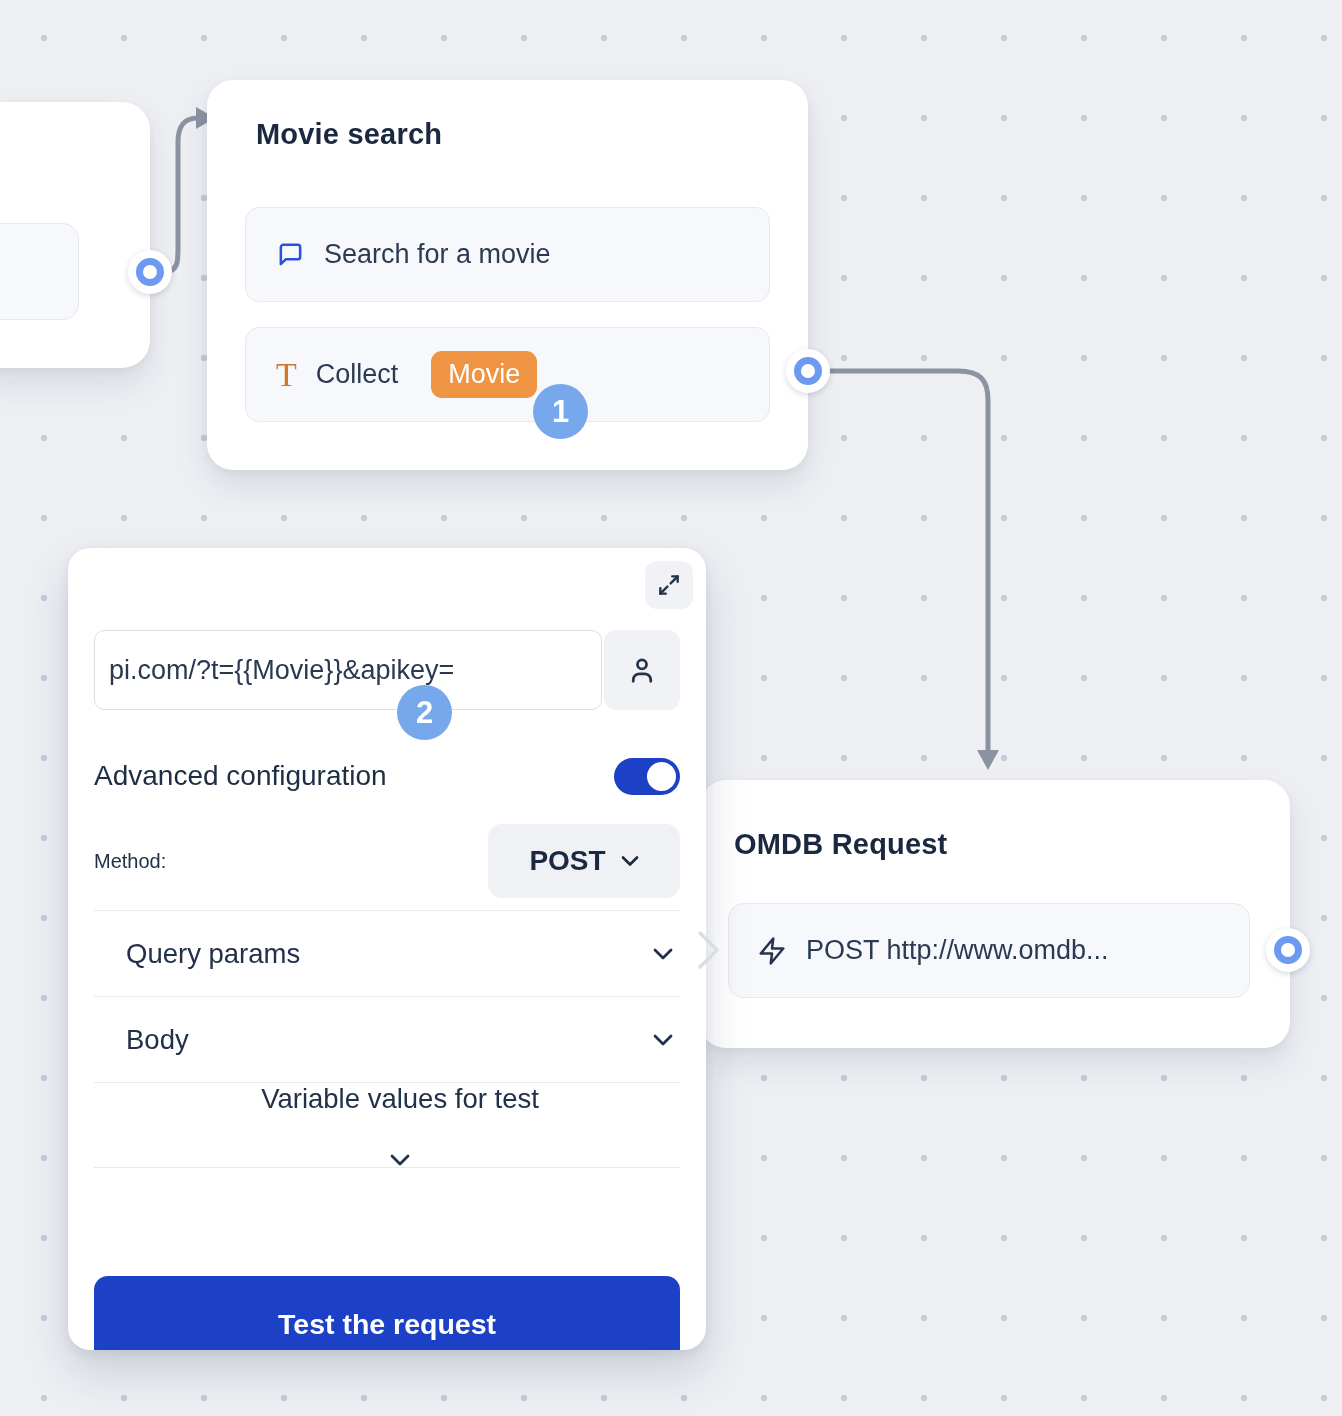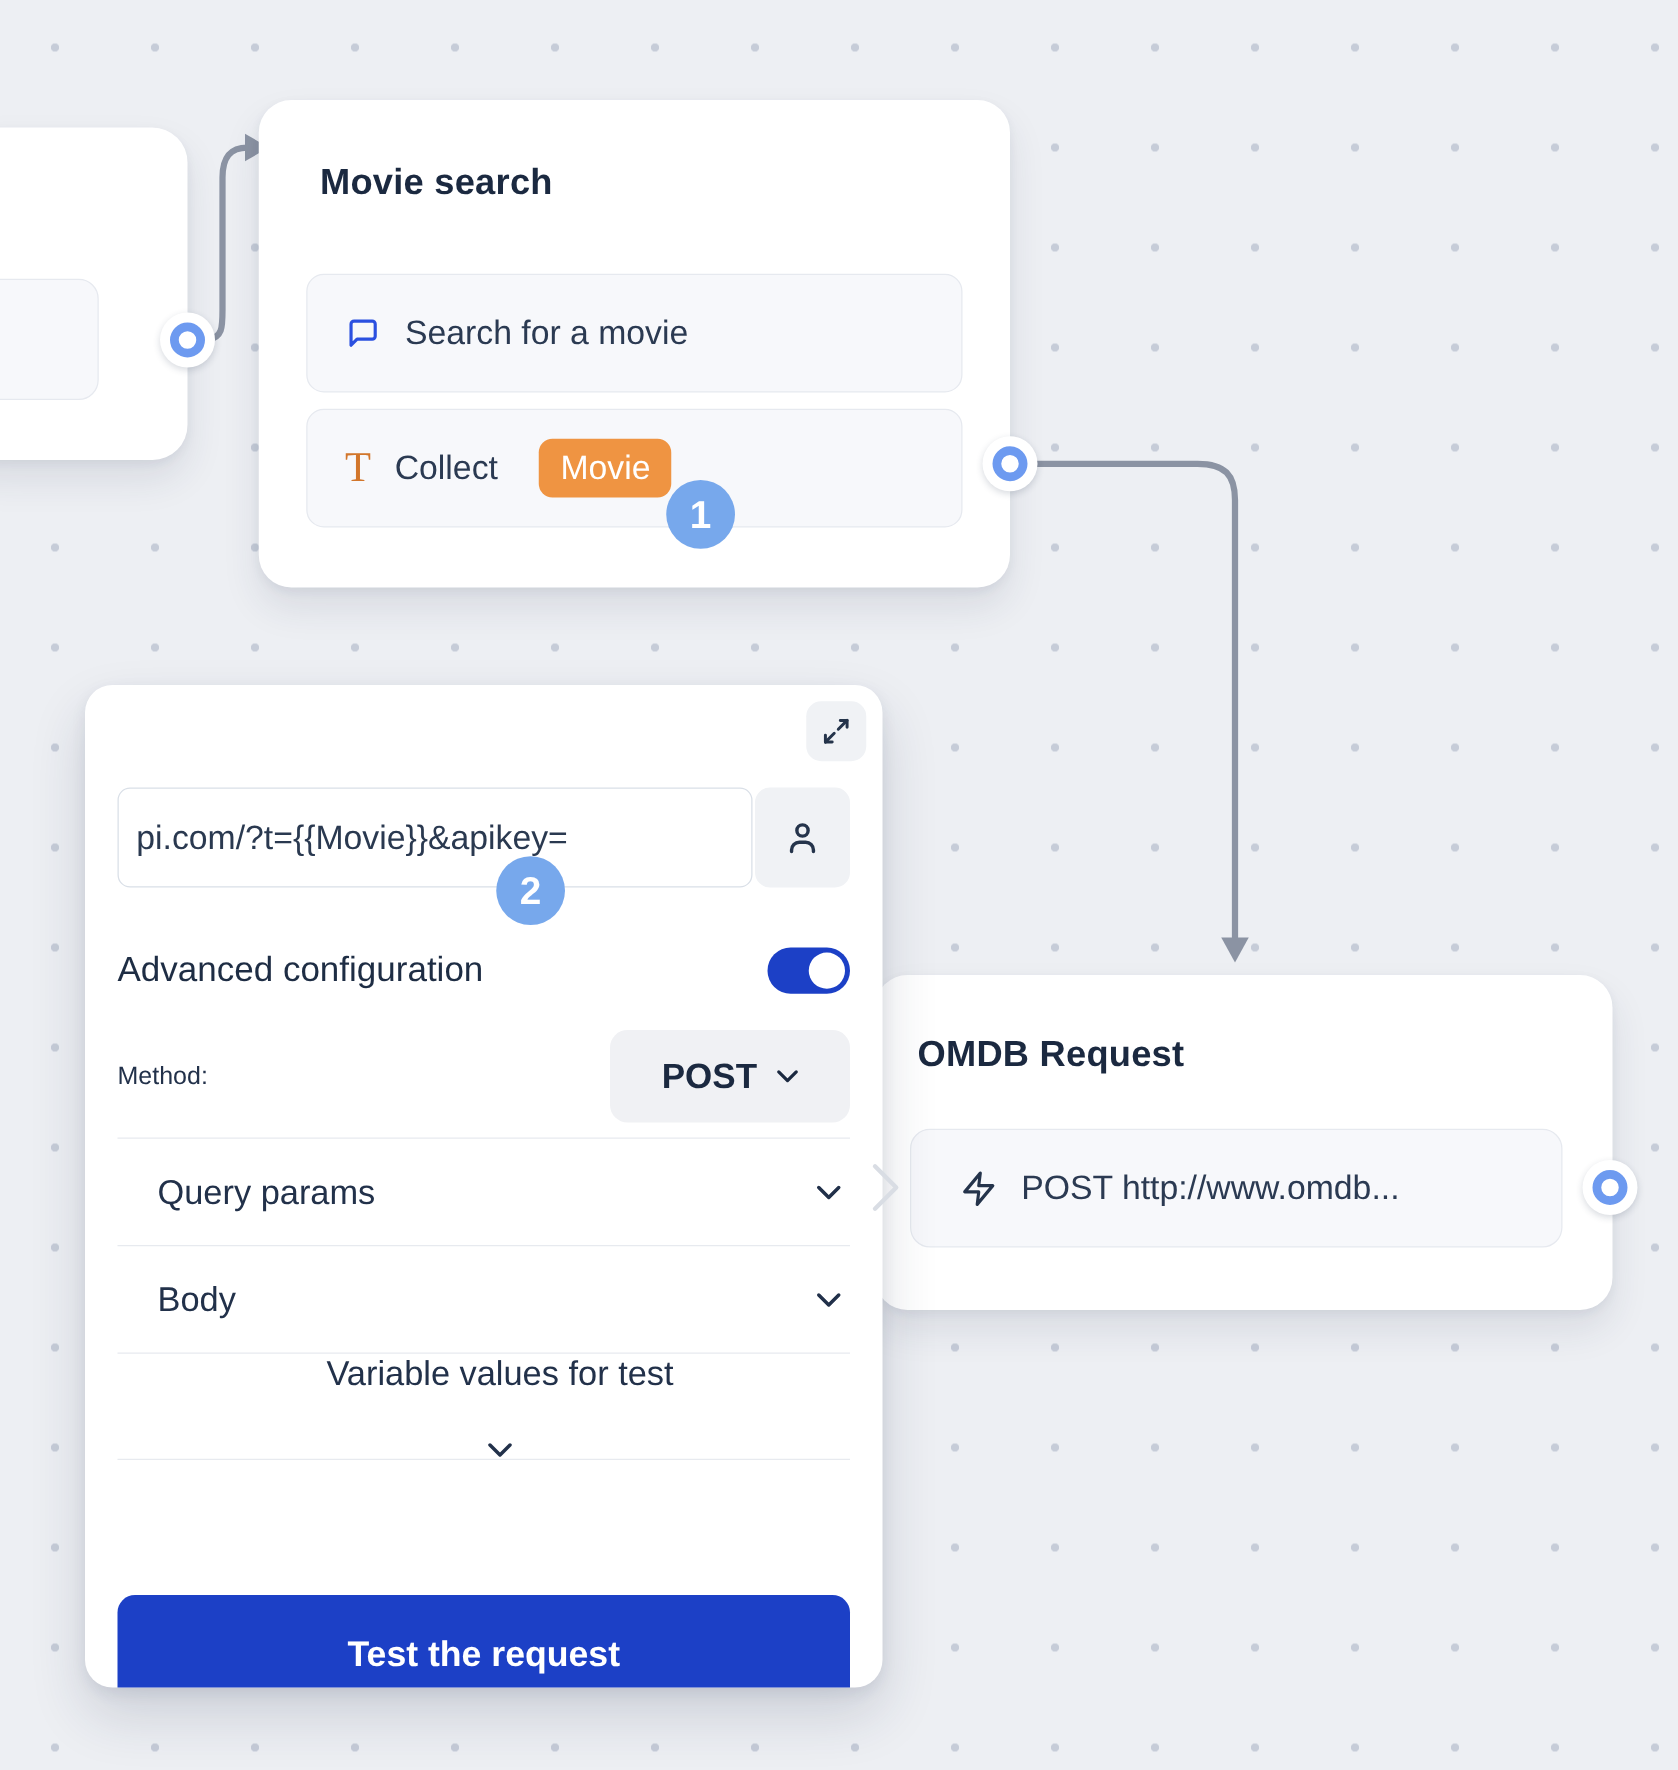--- a/index.html
+++ b/index.html
@@ -44,29 +44,29 @@
   }
   .port-ring { width:28px; height:28px; border-radius:50%; border:7.5px solid #6d9af0; background:#fff; }
 
   
   #partial-card { left:-36px; top:102px; width:186px; height:266px; border-radius:28px; }
   #partial-row { left:-24px; top:121px; width:139px; height:97px; background:#f7f8fb;
     border:1.5px solid #e6e9ef; border-radius:16px; position:absolute; }
 
   
   #movie-card { left:207px; top:80px; width:601px; height:390px; }
-  #movie-title { left:49px; top:50px; }
-  #movie-row1 { left:38px; top:139px; width:525px; height:95px; }
+  #movie-title { left:49px; top:38px; }
+  #movie-row1 { left:38px; top:127px; width:525px; height:95px; }
   #movie-row2 { left:38px; top:247px; width:525px; height:95px; }
   #badge-1 { left:326px; top:304px; }
 
   
   #omdb-card { left:700px; top:780px; width:590px; height:268px; }
   #omdb-title { left:34px; top:48px; }
-  #omdb-row { left:28px; top:123px; width:522px; height:95px; border-radius:16px; padding-left:39px; }
+  #omdb-row { left:28px; top:123px; width:522px; height:95px; border-radius:16px; padding-left:28px; }
 
   
   #panel {
     position:absolute; left:68px; top:548px; width:638px; height:802px;
     background:#fff; border-radius:22px; z-index:3; overflow:hidden;
     box-shadow:0 22px 44px rgba(30,42,72,0.16), 0 4px 12px rgba(30,42,72,0.08);
   }
   #expand-btn { position:absolute; top:13px; right:13px; width:48px; height:48px;
     background:#f0f2f5; border:none; border-radius:12px; display:flex; align-items:center; justify-content:center; cursor:pointer; }
   #url-input { position:absolute; left:26px; top:82px; width:508px; height:80px;

